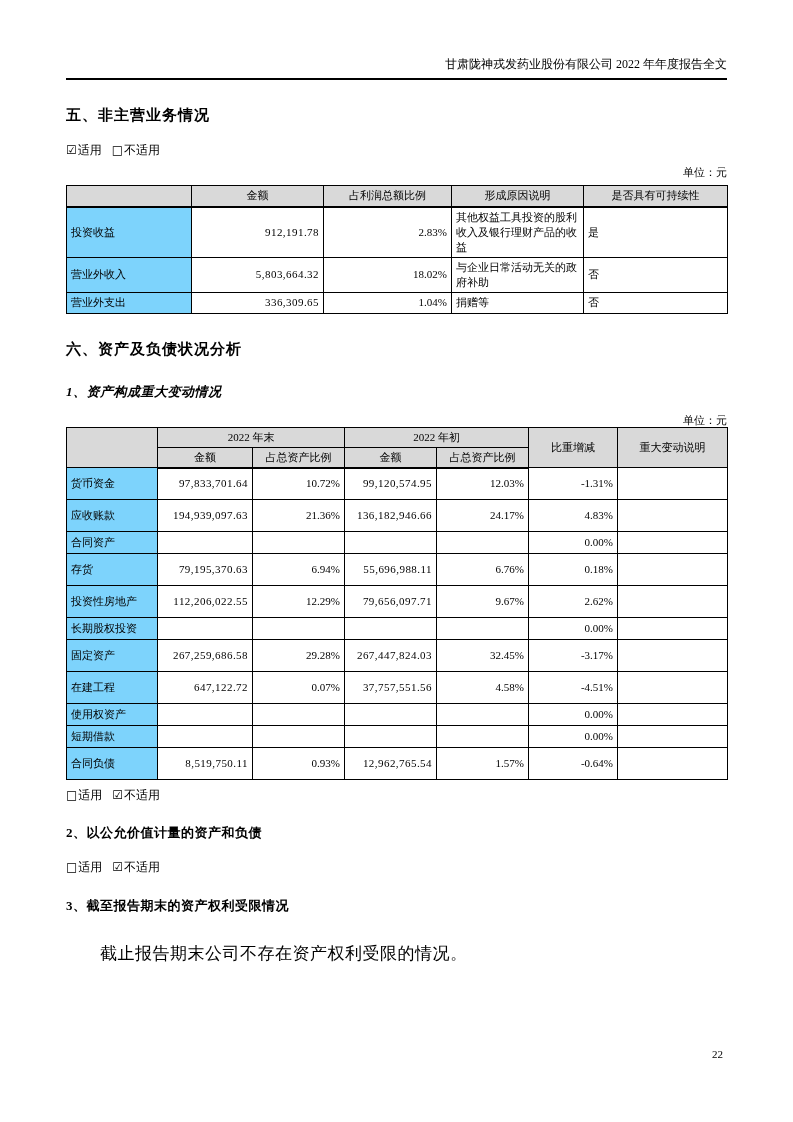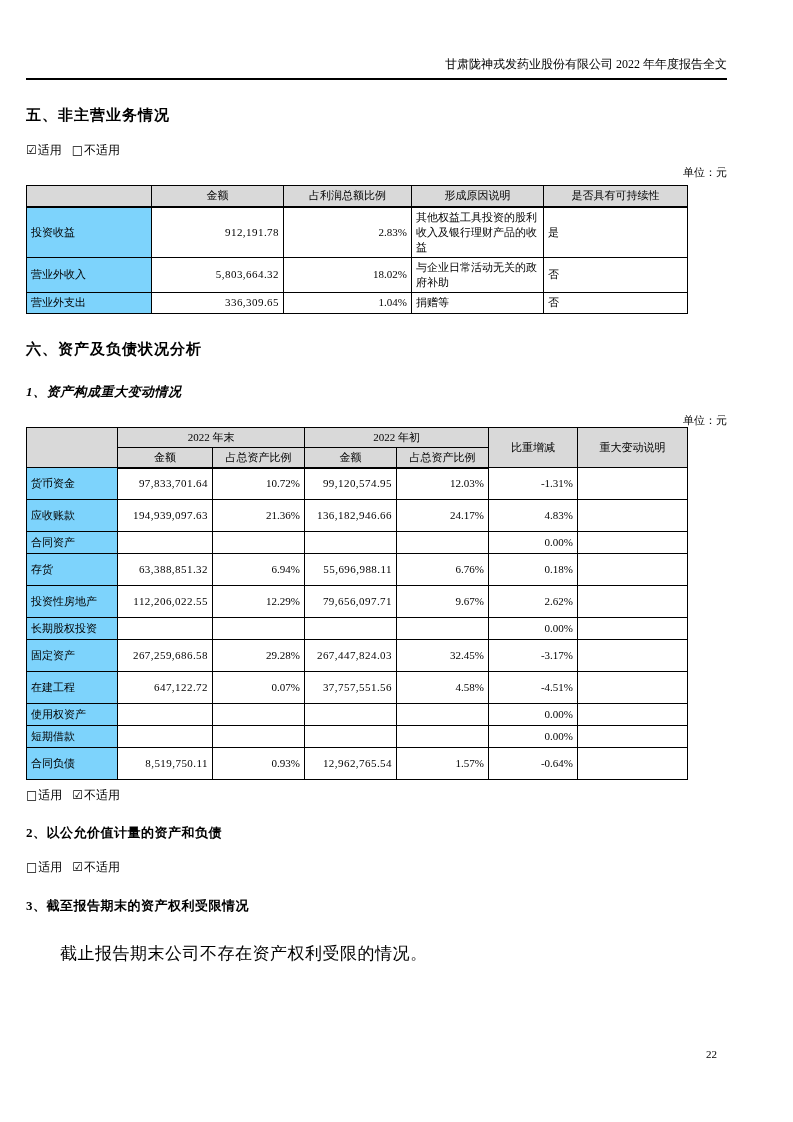--- a/index.html
+++ b/index.html
@@ -3,21 +3,21 @@
 <meta charset="utf-8">
 <style>
   * { margin: 0; padding: 0; box-sizing: border-box; }
   html, body { background: #e9e9e9; }
   .page {
     position: relative;
     width: 793px;
     height: 1122px;
     margin: 0 auto;
     background: #ffffff;
-    padding: 57px 66px 0 26px;
+    padding: 57px 66px 0 66px;
     font-family: "Liberation Serif", "DejaVu Serif", serif;
     color: #000000;
     overflow: hidden;
   }
   .doc-header {
     text-align: right;
     font-size: 12px;
     line-height: 15px;
   }
   .header-rule {
@@ -87,21 +87,21 @@
   .mt-check7 { margin-top: 17px; }
   .mt-sub3   { margin-top: 22px; }
   .body-para {
     margin-top: 27px;
     font-size: 17px;
     padding-left: 34px;
     letter-spacing: 0.5px;
   }
   .page-number {
     position: absolute;
-    right: 76px;
+    right: 70px;
     bottom: 62px;
     font-size: 11px;
   }
 </style>
 </head>
 <body>
 
 <div class="page">
 
   <div class="doc-header">甘肃陇神戎发药业股份有限公司 2022 年年度报告全文</div>
@@ -207,21 +207,21 @@
       <td class="lbl">合同资产</td>
       <td class="num"></td>
       <td class="pct"></td>
       <td class="num"></td>
       <td class="pct"></td>
       <td class="pct">0.00%</td>
       <td class="txt"></td>
     </tr>
     <tr class="r2">
       <td class="lbl">存货</td>
-      <td class="num">63,388,851.32</td>
+      <td class="num">79,195,370.63</td>
       <td class="pct">6.94%</td>
       <td class="num">55,696,988.11</td>
       <td class="pct">6.76%</td>
       <td class="pct">0.18%</td>
       <td class="txt"></td>
     </tr>
     <tr class="r2">
       <td class="lbl">投资性房地产</td>
       <td class="num">112,206,022.55</td>
       <td class="pct">12.29%</td>

